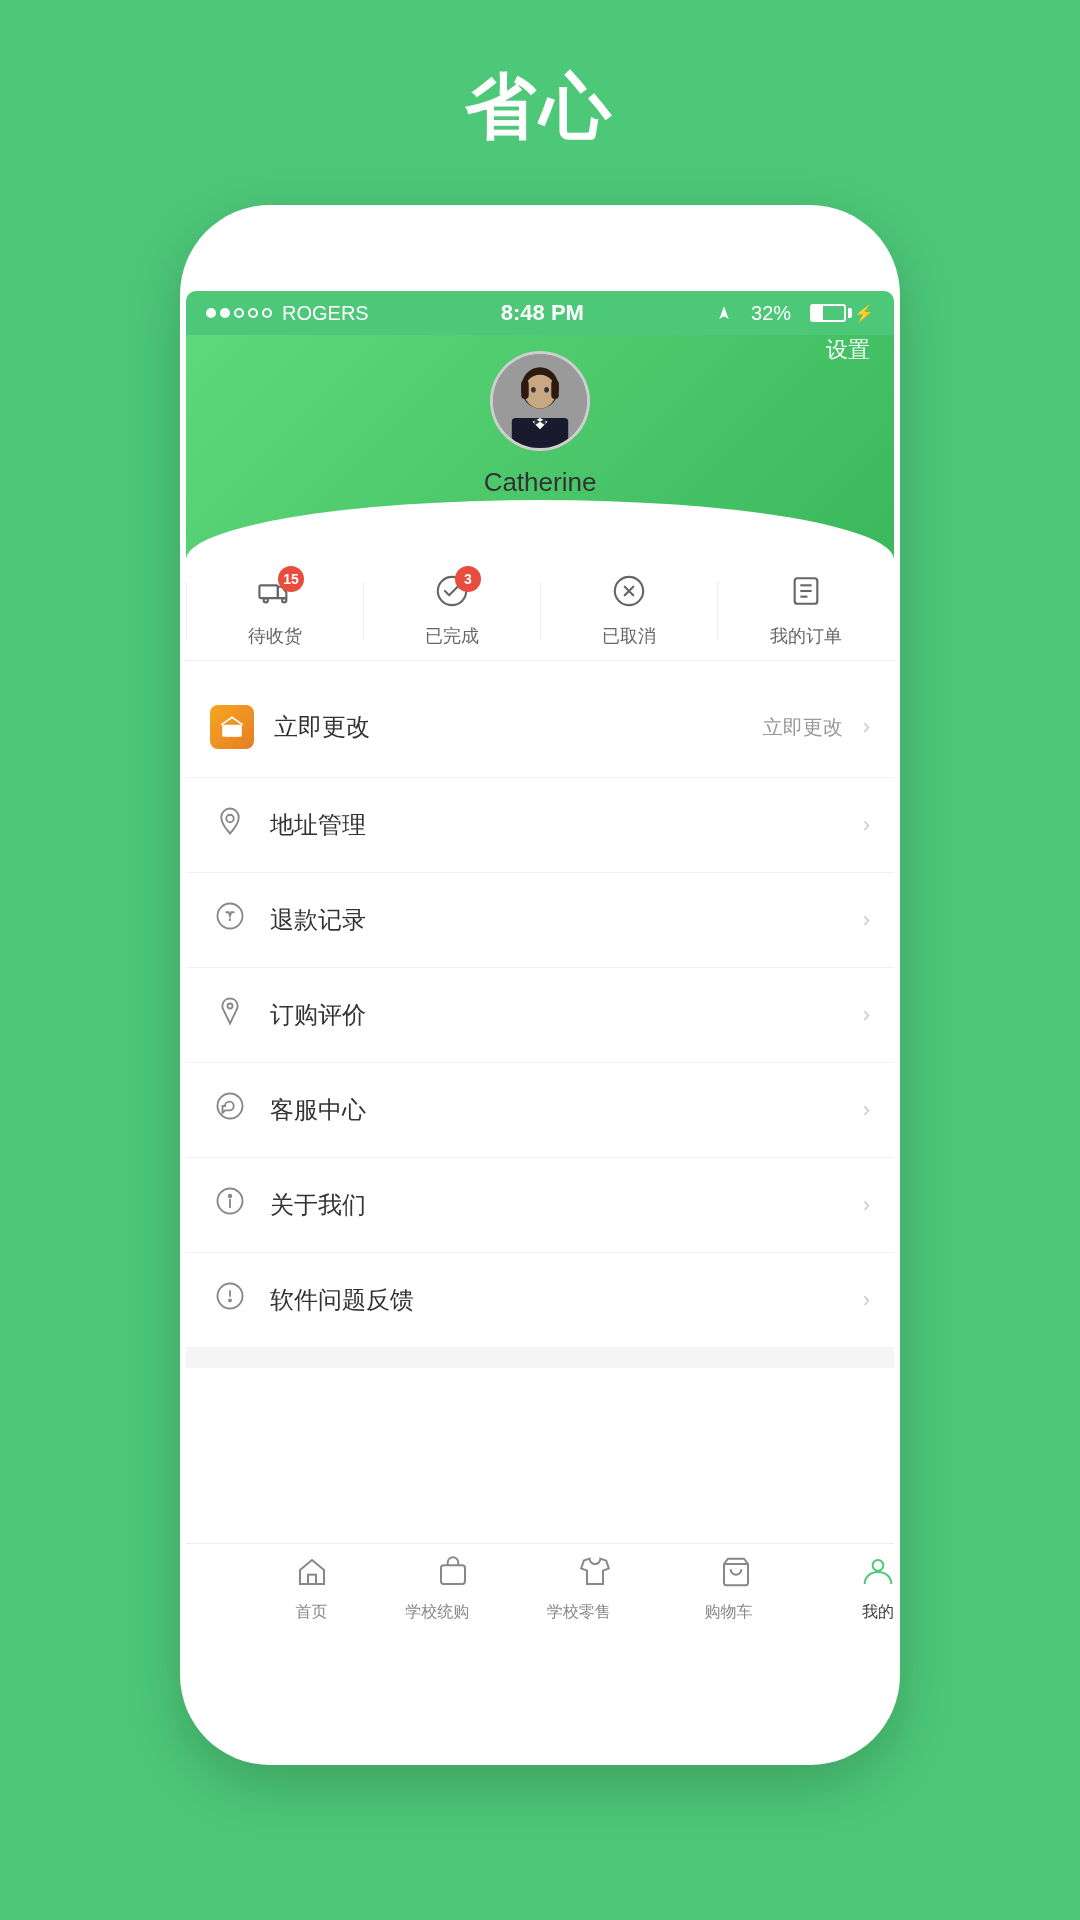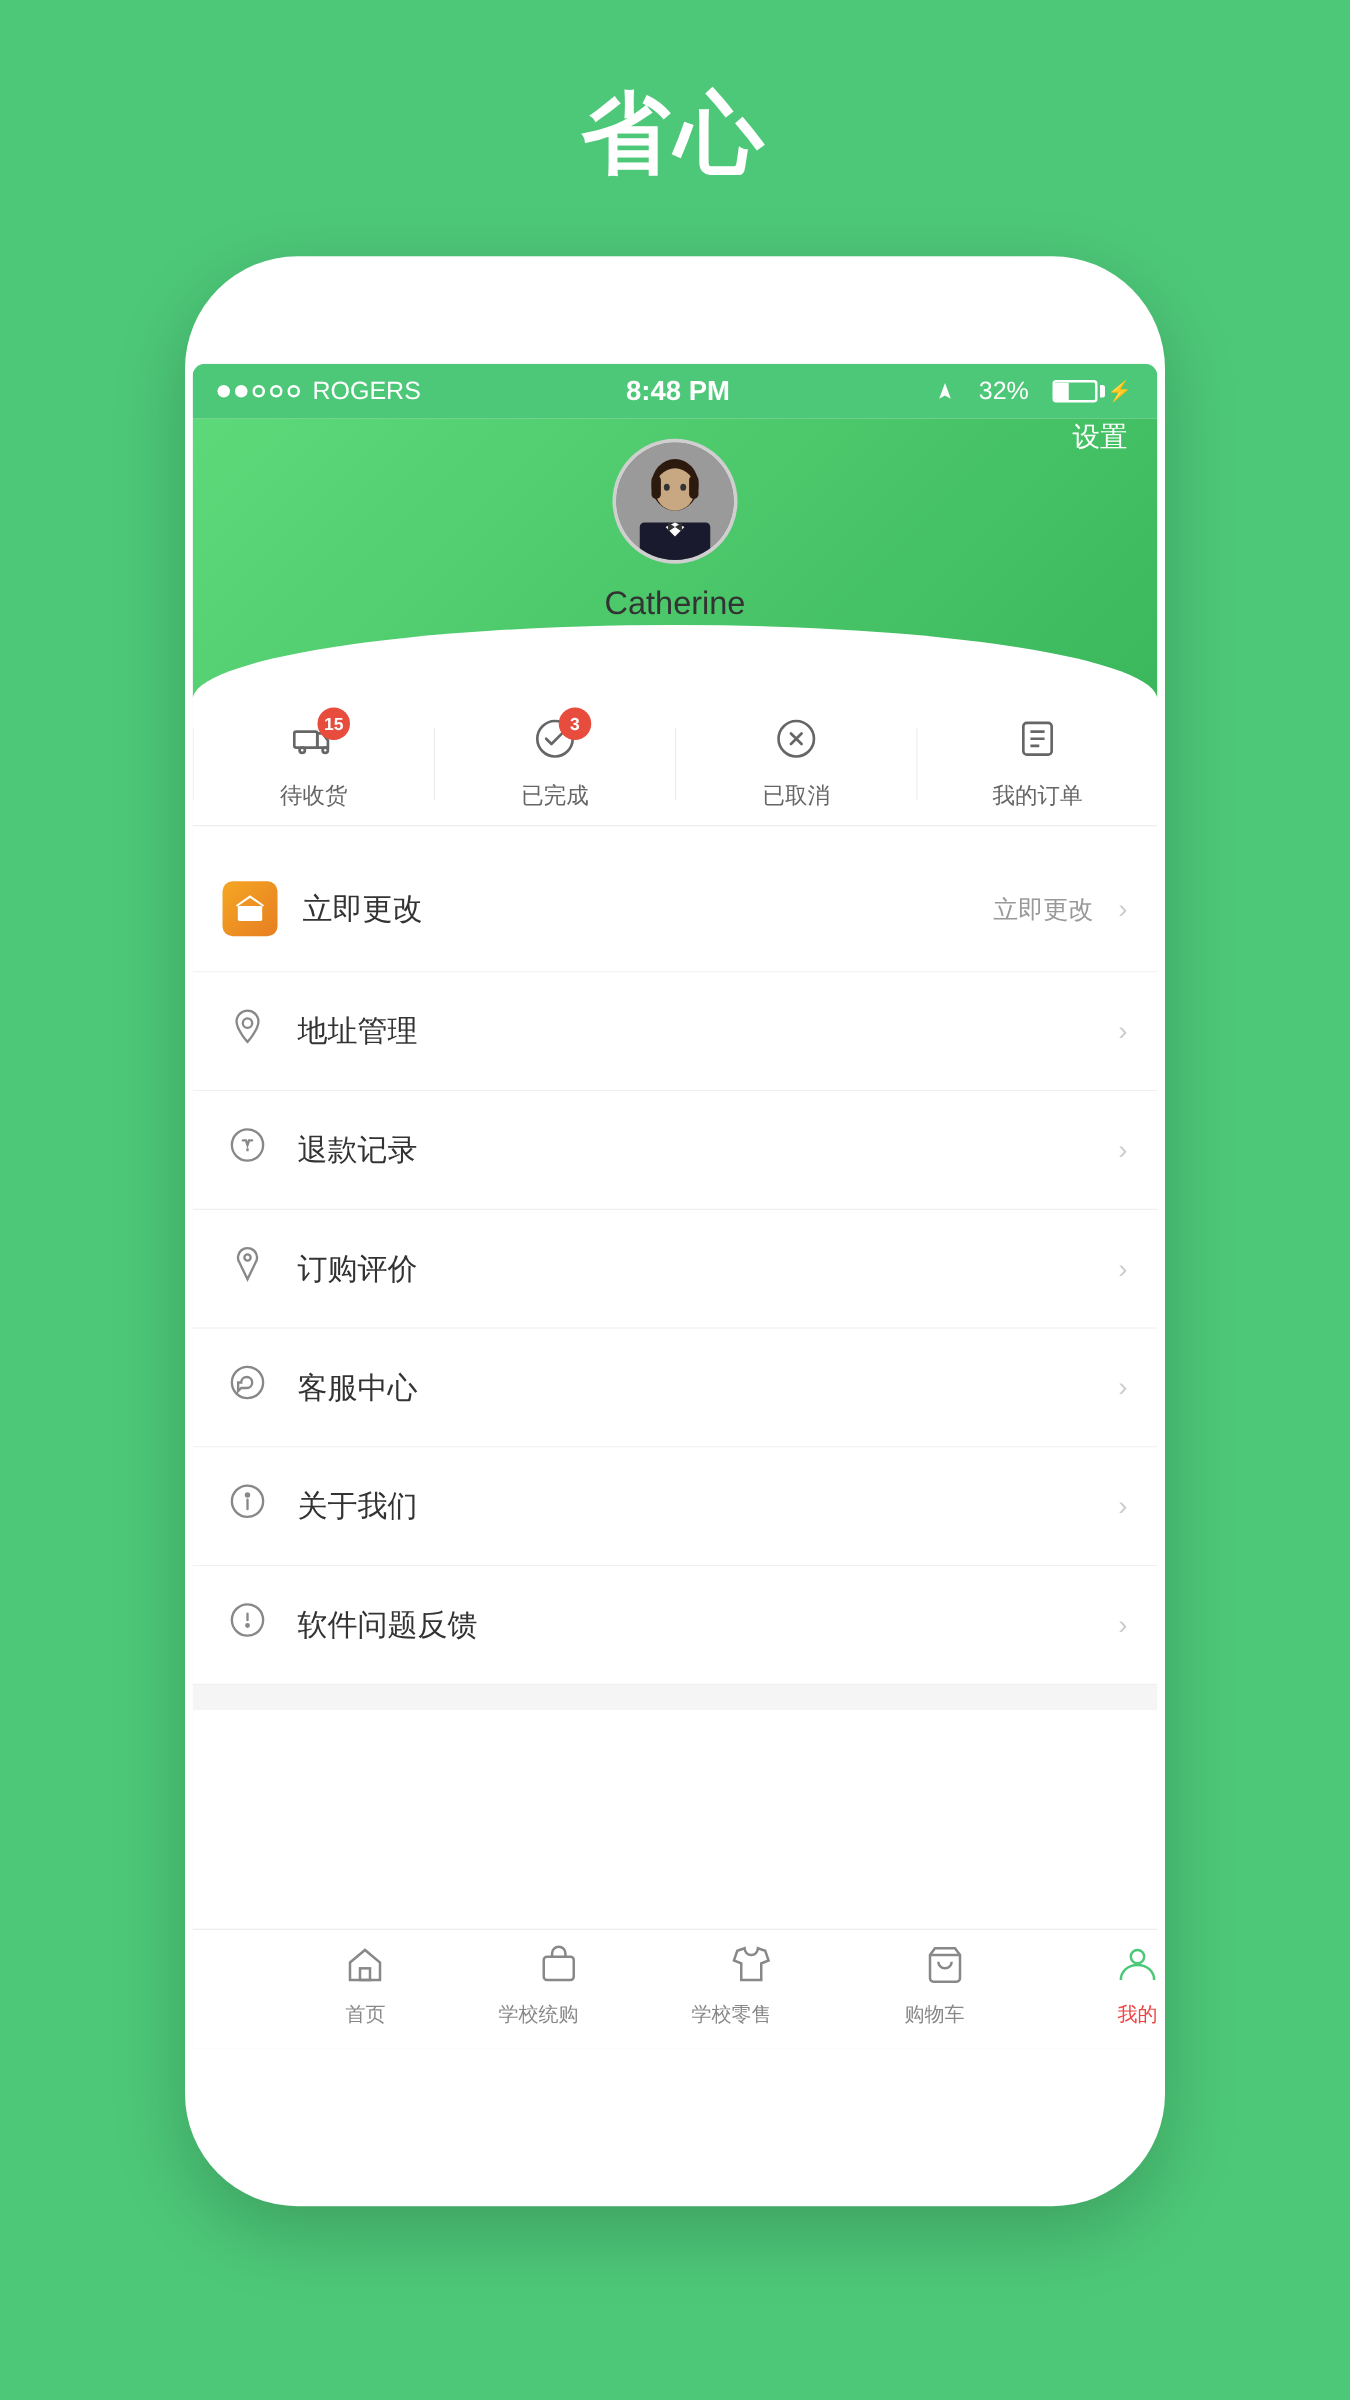--- a/index.html
+++ b/index.html
@@ -18,21 +18,21 @@
     .app-title {
       color: white;
       font-size: 71px;
       font-weight: bold;
       margin-top: 60px;
       margin-bottom: 50px;
       letter-spacing: 4px;
     }
 
     .phone-frame {
-      width: 784px;
+      width: 720px;
       height: 1560px;
       border: 6px solid rgba(255,255,255,0.9);
       border-radius: 90px;
       background: white;
       position: relative;
       display: flex;
       flex-direction: column;
       overflow: hidden;
       box-shadow: 0 20px 60px rgba(0,0,0,0.2);
     }
@@ -687,21 +687,21 @@
         <span class="nav-label">购物车</span>
       </div>
 
       <div class="nav-item active">
         <div class="nav-icon">
           <svg width="32" height="32" viewBox="0 0 24 24" fill="none" stroke="#4DC878" stroke-width="1.5">
             <circle cx="12" cy="7" r="4"></circle>
             <path d="M2 21c0-5 4-9 10-9s10 4 10 9"></path>
           </svg>
         </div>
-        <span class="nav-label" style="color:#ef4444;">我的</span>
+        <span class="nav-label" style="color:#404040;">我的</span>
       </div>
 
     </div>
 
   </div>
 
   <div class="phone-home-btn"></div>
 
 </div>
 

